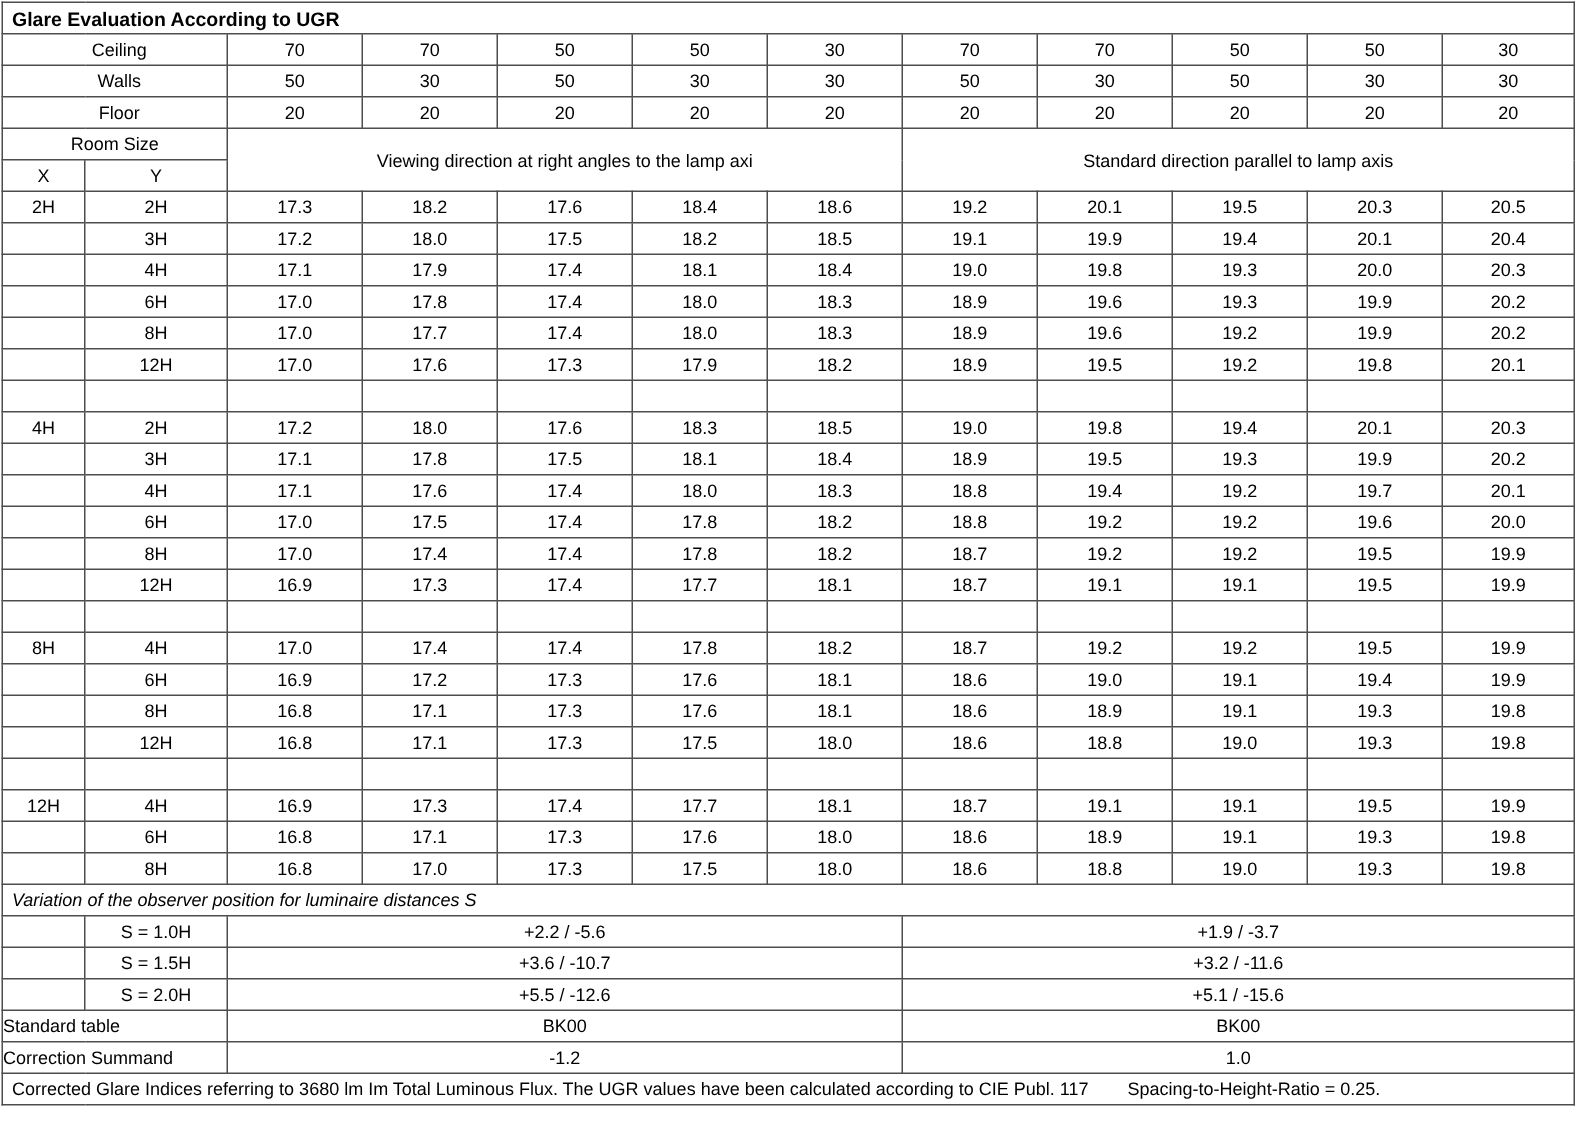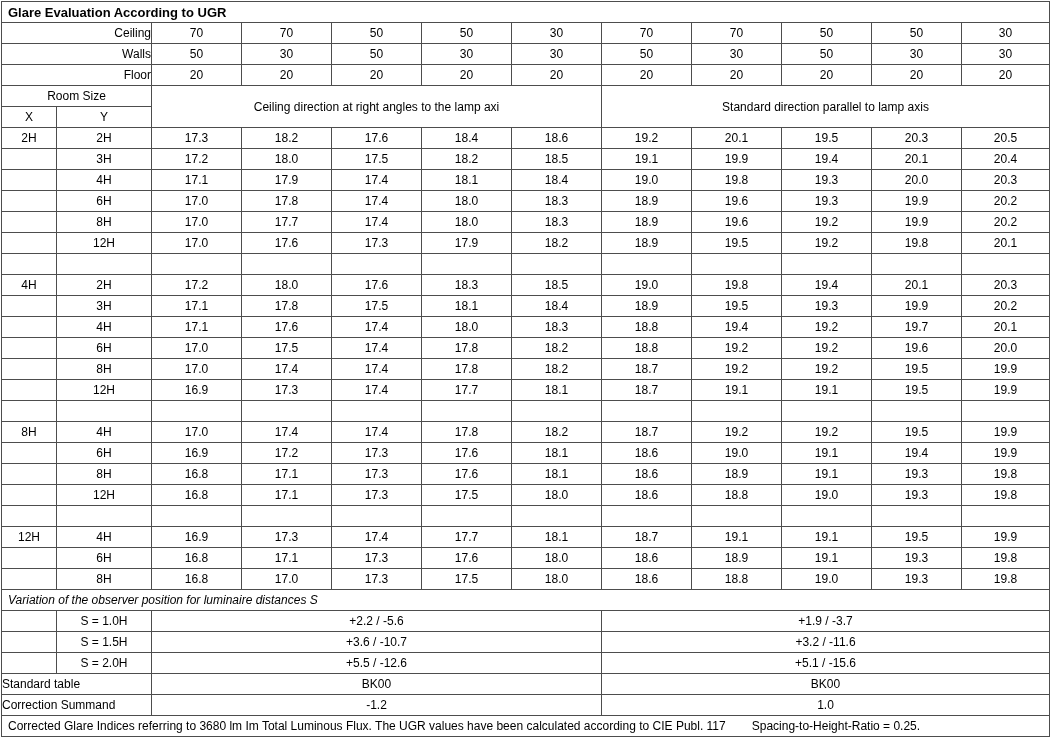--- a/index.html
+++ b/index.html
@@ -34,21 +34,21 @@
     white-space: nowrap;
   }
   .title-cell {
     font-weight: bold;
     font-size: 13px;
     text-align: left;
     padding-left: 6px !important;
     height: 21px;
   }
   .rowlabel {
-    text-align: right;
+    text-align: center;
     padding-left: 6px !important;
   }
   .num {
     text-align: center;
   }
   .ctr {
     text-align: center;
   }
   .nb-top {
     border-top: none;
@@ -154,21 +154,21 @@
         <td class="num">20</td>
         <td class="num">20</td>
         <td class="num">20</td>
         <td class="num">20</td>
         <td class="num">20</td>
         <td class="num">20</td>
       </tr>
 
       <tr>
         <td class="roomsize-label nb-bottom" colspan="2">Room Size</td>
-        <td class="hdr-group" colspan="5" rowspan="2">Ceiling direction at right angles to the lamp axi</td>
+        <td class="hdr-group" colspan="5" rowspan="2">Viewing direction at right angles to the lamp axi</td>
         <td class="hdr-group" colspan="5" rowspan="2">Standard direction parallel to lamp axis</td>
       </tr>
       <tr class="xy-row">
         <td class="ctr nb-top nb-right">X</td>
         <td class="ctr nb-top nb-left">Y</td>
       </tr>
 
       <tr>
         <td class="ctr nb-bottom nb-right">2H</td>
         <td class="ctr nb-bottom nb-left">2H</td>

